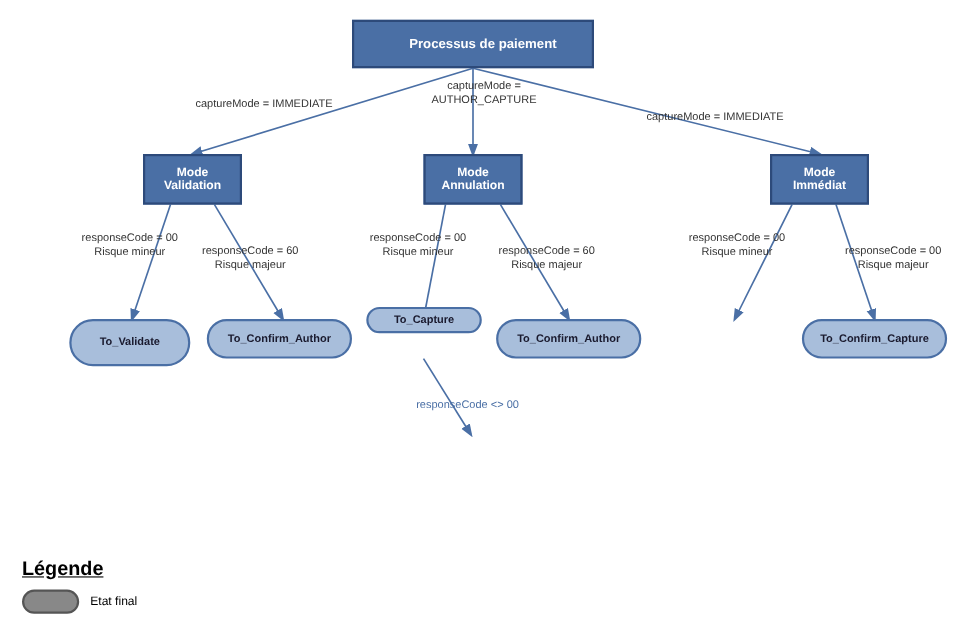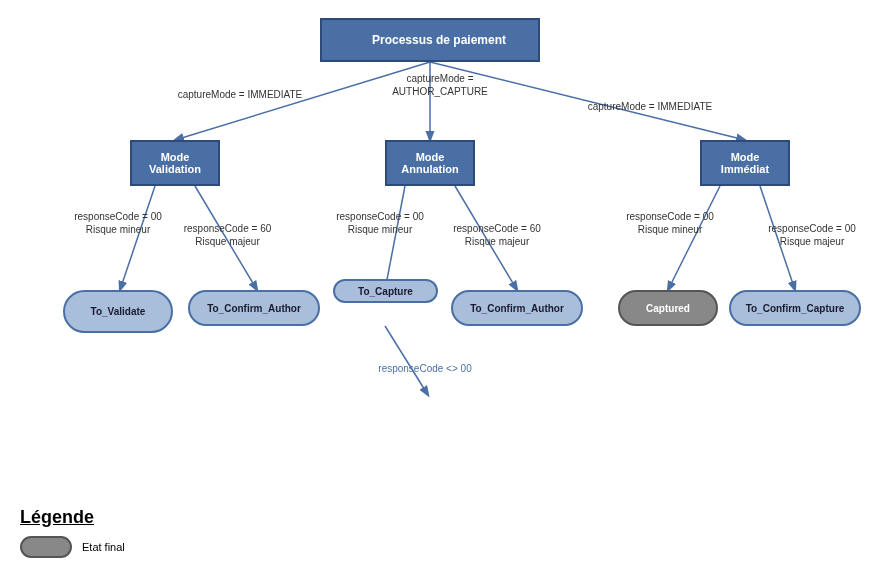--- a/index.html
+++ b/index.html
@@ -163,23 +163,20 @@
   </div>
 
   <div class="box box-ellipse" style="left:333px; top:279px; width:105px; height:24px; font-size:10px;">
     <span>To_Capture</span>
   </div>
 
   <div class="box box-ellipse" style="left:451px; top:290px; width:132px; height:36px; font-size:10px;">
     <span>To_Confirm_Author</span>
   </div>
 
-  <div class="box box-ellipse-gray" style="left:618px; top:290px; width:100px; height:36px; font-size:10px;">
-    <span>Captured</span>
-  </div>
 
   <div class="box box-ellipse" style="left:729px; top:290px; width:132px; height:36px; font-size:10px;">
     <span>To_Confirm_Capture</span>
   </div>
 
 
   <div class="label" style="left:170px; top:88px; width:140px;">
     <span>captureMode = IMMEDIATE</span>
   </div>
 

